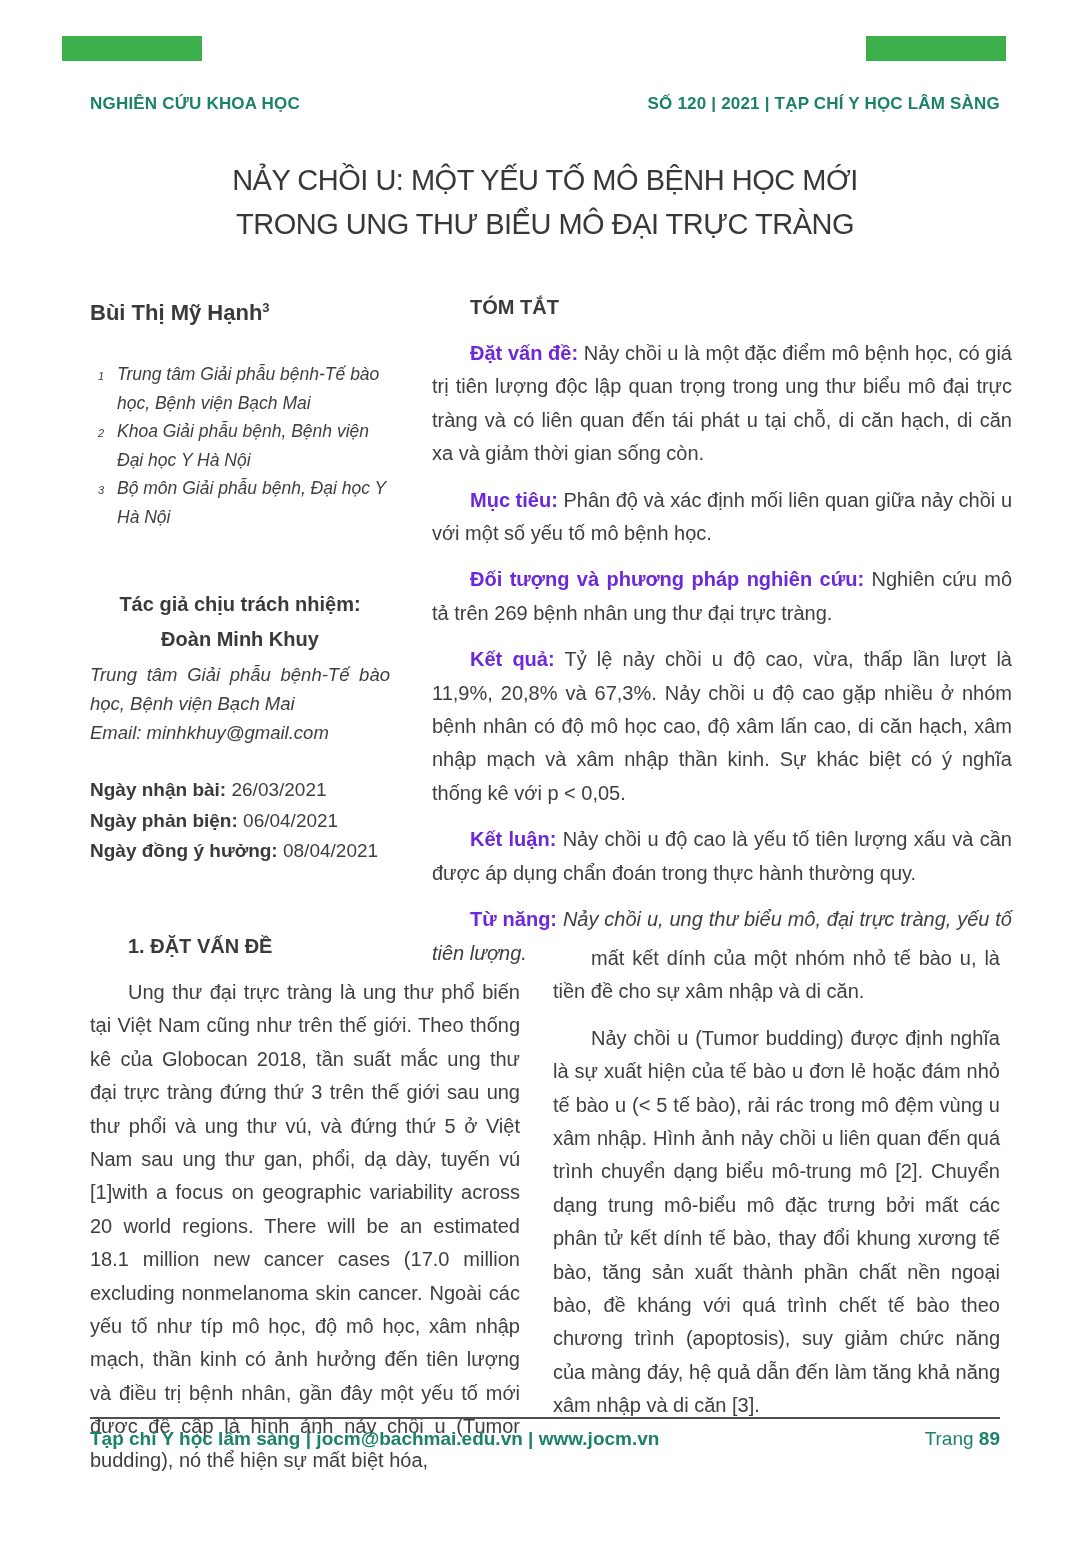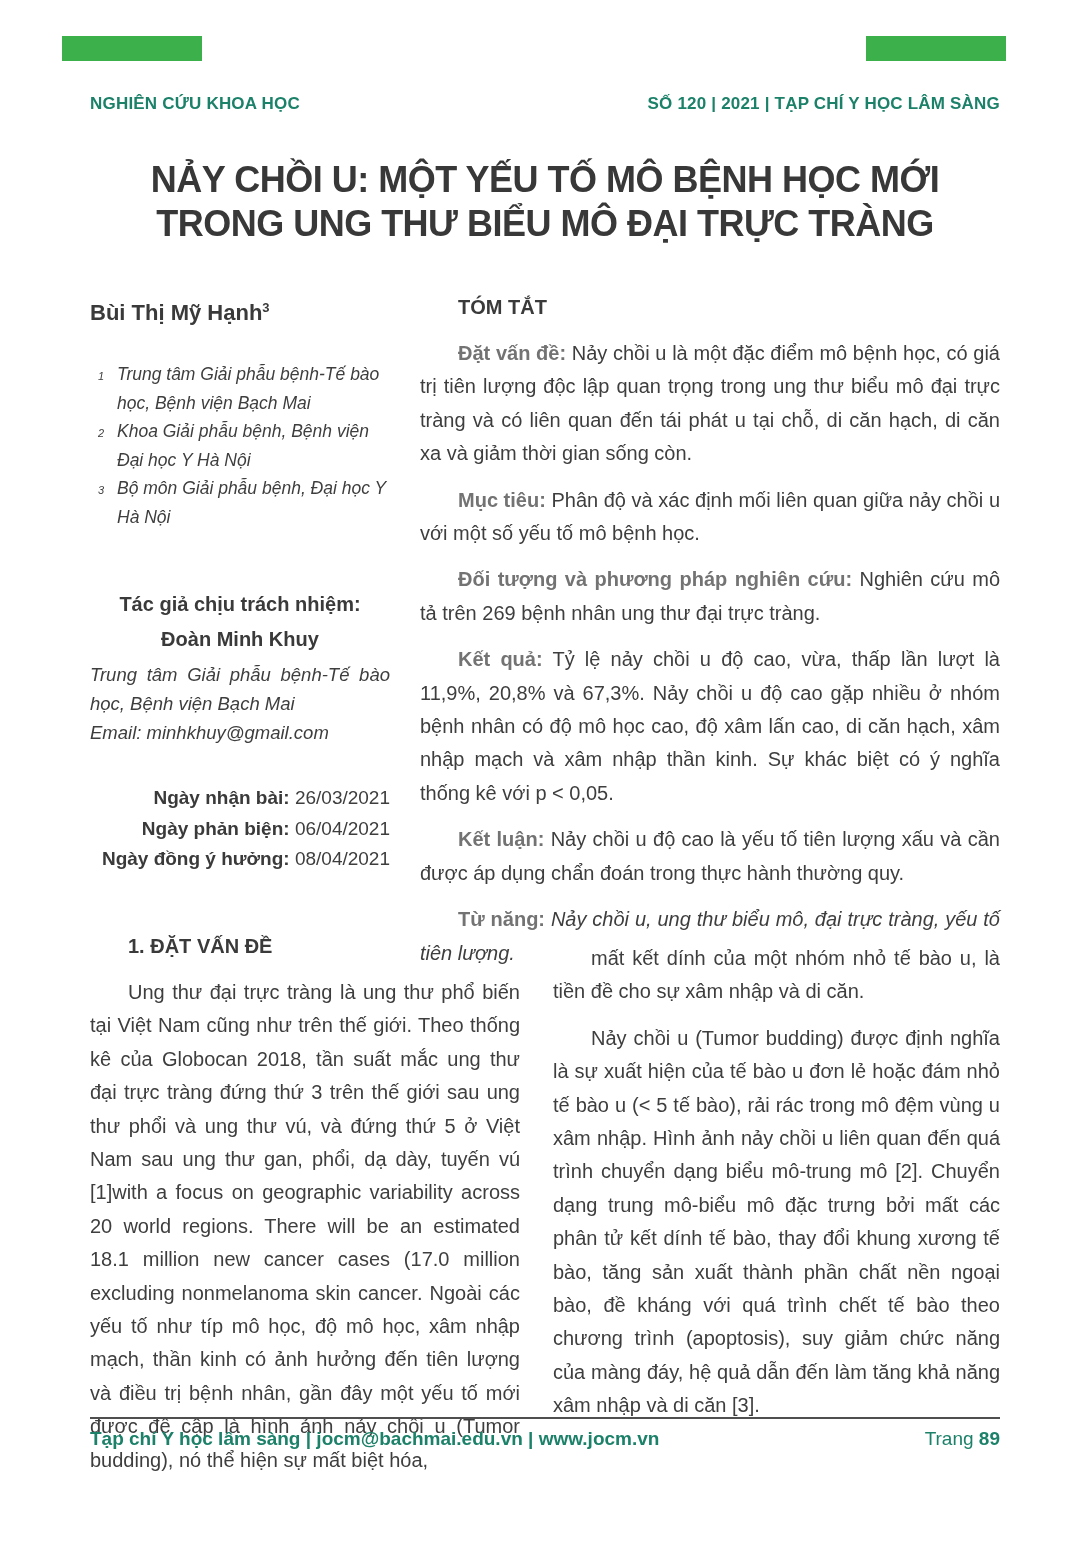--- a/index.html
+++ b/index.html
@@ -22,49 +22,49 @@
   .header{
     position:absolute;top:94px;left:90px;width:910px;
     display:flex;justify-content:space-between;
     font-size:17px;font-weight:bold;color:#1c8169;letter-spacing:.2px;
   }
 
   
   .title{
     position:absolute;top:158px;left:45px;width:1000px;
     margin:0;text-align:center;
-    font-size:36px;line-height:44px;font-weight:bold;
+    font-size:29px;line-height:44px;font-weight:normal;
     color:#383838;letter-spacing:-.5px;
   }
   .title .tl{display:block;}
 
   
   .cols-top{position:absolute;top:291px;left:90px;width:910px;display:flex;}
   .col-left{width:300px;margin-right:30px;flex:0 0 auto;}
-  .col-right{width:580px;flex:0 0 auto;}
+  .col-right{width:580px;flex:0 0 auto;margin-left:12px;}
 
   .author{font-size:22px;font-weight:bold;line-height:43px;color:#3a3a3a;white-space:nowrap;}
   .author sup{font-size:13px;vertical-align:super;line-height:0;}
 
   .affiliations{margin-top:26px;}
   .aff{position:relative;padding-left:27px;font-size:17.5px;line-height:28.5px;font-style:italic;}
   .aff .aff-num{position:absolute;left:8px;top:2px;font-size:11px;font-style:italic;}
 
   .corresponding{margin-top:56px;}
   .corr-label,.corr-name{font-size:20px;font-weight:bold;line-height:35px;color:#3a3a3a;text-align:center;}
   .corr-aff{margin-top:3px;font-size:18.5px;line-height:29px;font-style:italic;text-align:justify;}
   .corr-email{font-size:18.5px;line-height:29px;font-style:italic;}
 
-  .dates{margin-top:36px;text-align:right;}
+  .dates{margin-top:28px;}
   .date-row{font-size:19px;line-height:30.5px;}
   .date-row .dl{font-weight:bold;color:#3a3a3a;}
 
   .abs-heading{font-size:20px;font-weight:bold;line-height:33px;text-indent:38px;color:#3a3a3a;}
   .abs-p{margin:13px 0 0 0;font-size:20px;line-height:33.4px;text-align:justify;text-indent:38px;}
-  .abs-p .lbl{font-weight:bold;color:#737373;}
+  .abs-p .lbl{font-weight:bold;color:#6d28d9;}
 
   
   .body-cols{position:absolute;top:930px;left:90px;width:910px;display:flex;}
   .body-left{width:430px;margin-right:33px;flex:0 0 auto;}
   .body-right{width:447px;flex:0 0 auto;}
   .body-heading{font-size:20px;font-weight:bold;line-height:33px;text-indent:38px;color:#3a3a3a;}
   .body-p{margin:13px 0 0 0;font-size:20px;line-height:33.4px;text-align:justify;text-indent:38px;}
   .body-right .body-p:first-child{margin-top:12px;}
 
   

